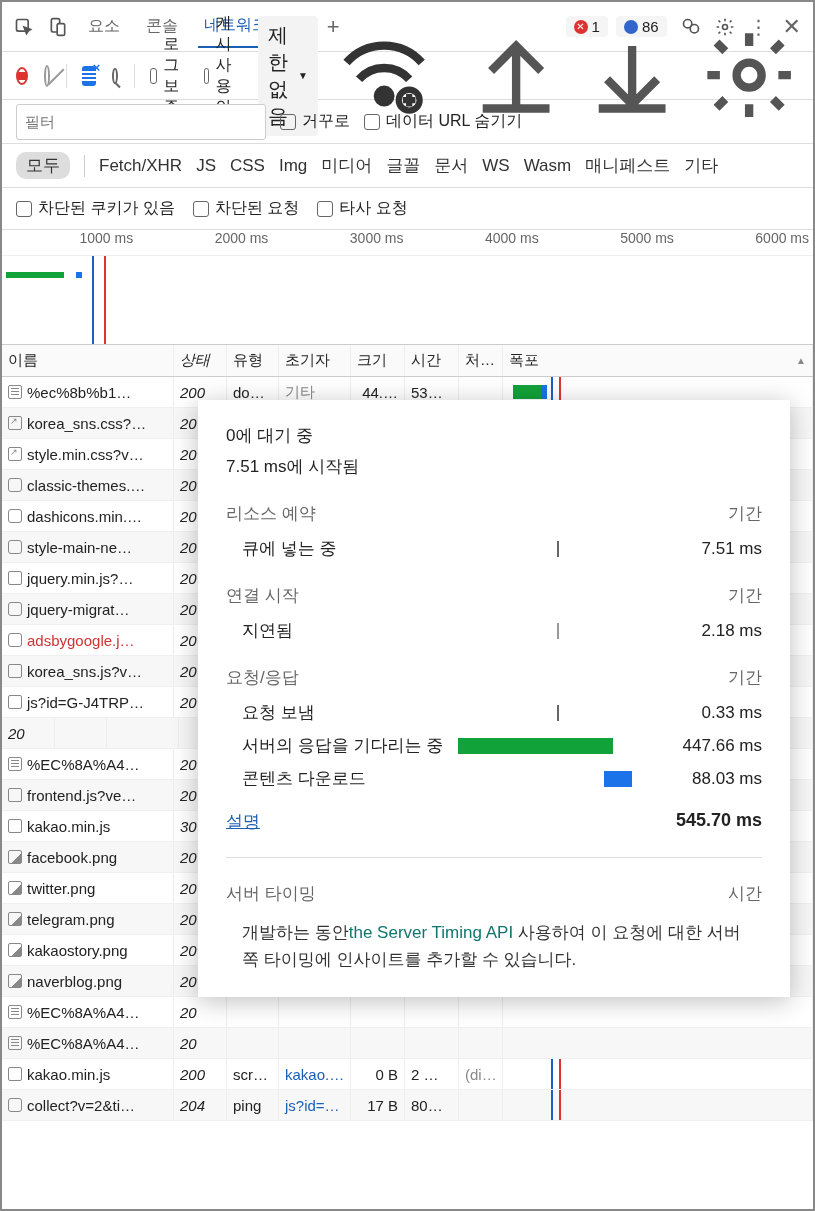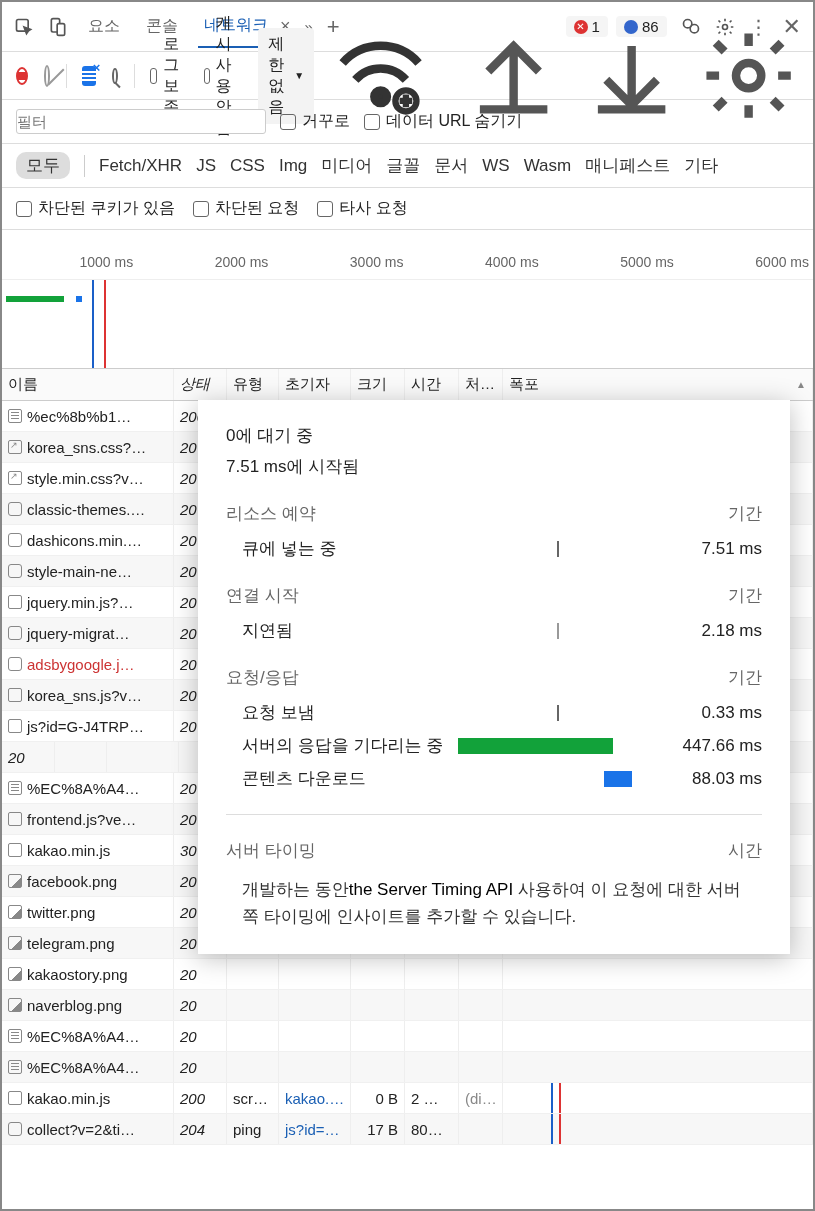--- a/index.html
+++ b/index.html
@@ -22,39 +22,39 @@
 .rec::after { content: ''; width: 8px; height: 8px; background: #d33; }
 .clear-ic { width: 22px; height: 22px; border: 2px solid #999; border-radius: 50%; position: relative; cursor: pointer; }
 .clear-ic::after { content: ''; position: absolute; width: 22px; height: 2px; background: #999; top: 9px; left: -1px; transform: rotate(-45deg); }
 .filter-ic { width: 24px; height: 20px; background: #1a73e8; position: relative; cursor: pointer; border-radius: 3px; display: flex; align-items: center; justify-content: center; }
 .filter-ic::before { content: ''; width: 14px; height: 2px; background: #fff; box-shadow: 0 -4px 0 #fff, 0 4px 0 #fff; }
 .filter-ic::after { content: '×'; position: absolute; top: -6px; right: -4px; color: #1a73e8; font-weight: bold; font-size: 13px; }
 .search-ic { width: 16px; height: 16px; border: 2px solid #666; border-radius: 50%; position: relative; cursor: pointer; }
 .search-ic::after { content: ''; position: absolute; width: 7px; height: 2px; background: #666; bottom: -4px; right: -5px; transform: rotate(45deg); }
 .chk { display: flex; align-items: center; gap: 6px; cursor: pointer; font-size: 16px; }
 .chk-box { width: 16px; height: 16px; border: 1.5px solid #666; border-radius: 3px; }
-.throttle { display: flex; align-items: center; gap: 4px; background: #f3f3f3; padding: 6px 10px; border-radius: 4px; cursor: pointer; font-size: 16px; }
+.throttle { display: flex; align-items: center; gap: 4px; background: #f3f3f3; padding: 6px 10px; border-radius: 4px; cursor: pointer; font-size: 20px; }
 .throttle::after { content: '▼'; font-size: 10px; margin-left: 6px; }
 
 
 .filterbar { display: flex; align-items: center; height: 44px; border-bottom: 1px solid #ddd; padding: 0 14px; gap: 14px; }
-.filter-input { width: 250px; height: 25px; border: 1px solid #ccc; padding: 0 0; font-size: 15px; border-radius: 3px; }
+.filter-input { width: 250px; height: 36px; border: 1px solid #ccc; padding: 0 8px; font-size: 15px; border-radius: 3px; }
 
 
 .typebar { display: flex; align-items: center; height: 44px; border-bottom: 1px solid #ddd; padding: 0 14px; gap: 14px; font-size: 17px; flex-wrap: wrap; }
 .type { cursor: pointer; color: #333; }
 .type.all { background: #ddd; border-radius: 10px; padding: 2px 10px; font-weight: 500; }
 .sep { width: 1px; height: 22px; background: #ccc; }
 
 
 .extbar { display: flex; align-items: center; height: 42px; border-bottom: 1px solid #ddd; padding: 0 14px; gap: 18px; font-size: 16px; }
 
 
 .overview { height: 115px; border-bottom: 1px solid #ccc; position: relative; }
-.overview-ticks { display: flex; height: 26px; border-bottom: 1px solid #eee; margin-top: 24px; }
+.overview-ticks { display: flex; height: 26px; border-bottom: 1px solid #eee; }
 .ov-tick { flex: 1; text-align: right; font-size: 14px; color: #666; padding-right: 4px; }
 .overview-body { position: relative; height: 88px; }
 .ov-bar-g { position: absolute; top: 16px; left: 4px; width: 58px; height: 6px; background: #12a23a; }
 .ov-bar-b { position: absolute; top: 16px; left: 74px; width: 6px; height: 6px; background: #1a73e8; }
 .ov-line-b { position: absolute; top: 0; bottom: 0; left: 90px; width: 2px; background: #1a5fc8; }
 .ov-line-r { position: absolute; top: 0; bottom: 0; left: 102px; width: 2px; background: #d33; }
 
 
 .tbl { width: 100%; }
 .tbl-head { display: flex; height: 32px; border-bottom: 1px solid #ccc; background: #fafafa; font-size: 15px; align-items: center; }
@@ -97,21 +97,21 @@
 .tt-label { width: 200px; }
 .tt-bar-area { flex: 1; position: relative; height: 20px; }
 .tt-bar { position: absolute; height: 16px; top: 2px; }
 .tt-val { width: 100px; text-align: right; }
 .tt-expl { color: #1a5fb4; text-decoration: underline; cursor: pointer; }
 .tt-total { display: flex; justify-content: space-between; margin-top: 8px; }
 .tt-total-v { font-weight: bold; font-size: 18px; }
 .tt-hr { border: none; border-top: 1px solid #ddd; margin: 24px 0; }
 .tt-srv-head { display: flex; justify-content: space-between; color: #666; margin-bottom: 14px; }
 .tt-srv-body { line-height: 1.6; color: #333; padding-left: 16px; }
-.tt-srv-link { color: #000000; }
+.tt-srv-link { color: #0f766e; }
 
 
 svg { display: block; }
 </style>
 </head>
 <body>
 
 <div class="topbar">
   <svg class="ic" viewBox="0 0 24 24" fill="none" stroke="#555" stroke-width="2">
       <rect x="3" y="3" width="14" height="14" rx="2"></rect>
@@ -685,20 +685,24 @@
     </div>
     <div class="tt-row">
       <span class="tt-label">콘텐츠 다운로드</span>
       <span class="tt-bar-area">
           <span class="tt-bar" style="left:162px;width:28px;background:#1a73e8"></span>
         </span>
       <span class="tt-val">88.03 ms</span>
     </div>
   </div>
 
+  <div class="tt-total" style="margin-top:20px">
+    <span class="tt-expl">설명</span>
+    <span class="tt-total-v">545.70 ms</span>
+  </div>
 
   <hr class="tt-hr">
 
   <div class="tt-srv-head">
       <span>서버 타이밍</span>
       <span>시간</span>
     </div>
   <div class="tt-srv-body">
     <span>개발하는 동안</span><span class="tt-srv-link">the Server Timing API</span><span> 사용하여 이 요청에 대한 서버 쪽 타이밍에 인사이트를 추가할 수 있습니다.</span>
   </div>

